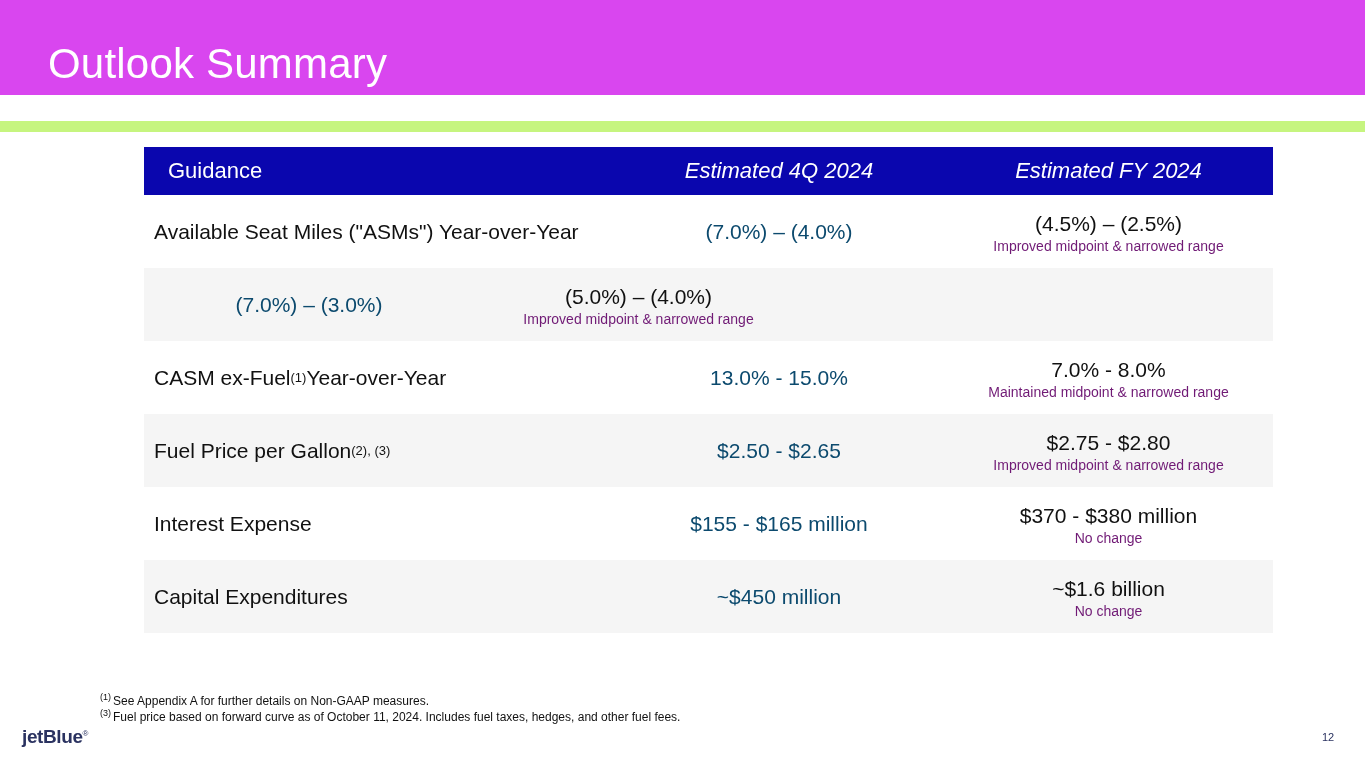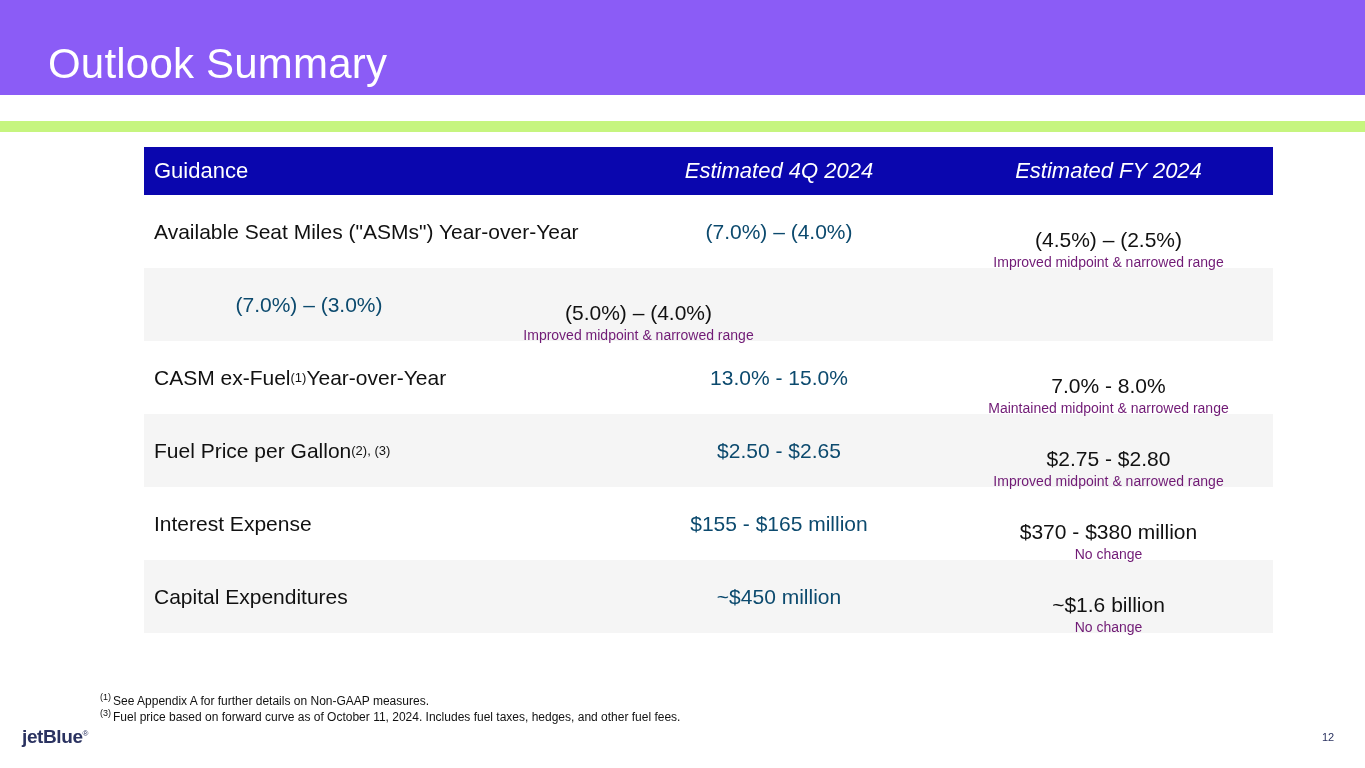--- a/index.html
+++ b/index.html
@@ -15,21 +15,21 @@
     font-family: "Liberation Sans", sans-serif;
     color: #111111;
   }
 
   
   .title-banner {
     position: absolute;
     left: 0; top: 0;
     width: 1365px;
     height: 95px;
-    background: #8b5cf6;
+    background: #d946ef;
   }
   .title-text {
     position: absolute;
     left: 48px;
     top: 38px;
     font-size: 42px;
     font-weight: 400;
     color: #ffffff;
     letter-spacing: 0.2px;
     line-height: 52px;
@@ -51,21 +51,21 @@
   }
   .t-header {
     display: flex;
     background: #0a06ae;
     height: 48px;
     align-items: center;
     color: #ffffff;
   }
   .t-header .col-label {
     width: 470px;
-    padding-left: 10px;
+    padding-left: 24px;
     font-size: 22px;
     text-align: left;
     box-sizing: border-box;
   }
   .t-header .col-q,
   .t-header .col-fy {
     font-size: 22px;
     text-align: center;
     font-style: italic;
   }
@@ -104,21 +104,21 @@
     display: flex;
     align-items: center;
     justify-content: center;
     height: 73px;
     color: #0c4a6e;
   }
   .cell-fy {
     width: 329px;
     box-sizing: border-box;
     text-align: center;
-    padding-top: 32px;
+    padding-top: 16px;
     height: 73px;
   }
   .fy-main {
     font-size: 21px;
     line-height: 26px;
     color: #111111;
     display: block;
   }
   .fy-note {
     font-size: 14px;

